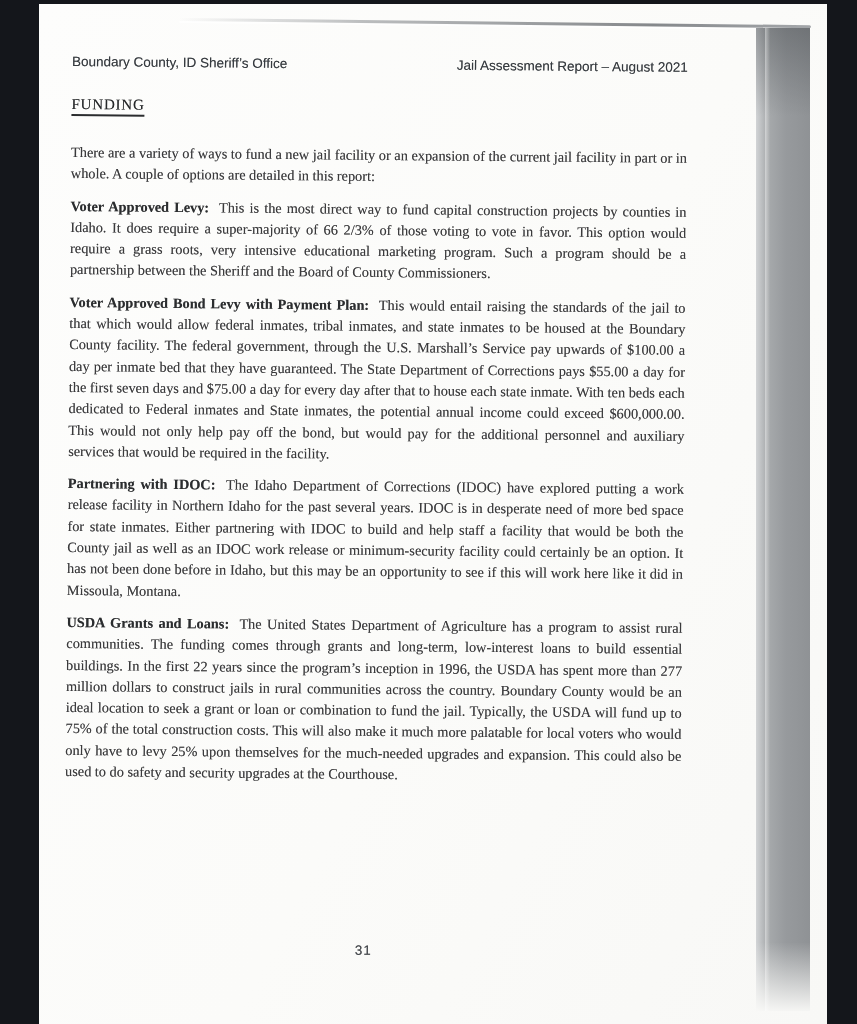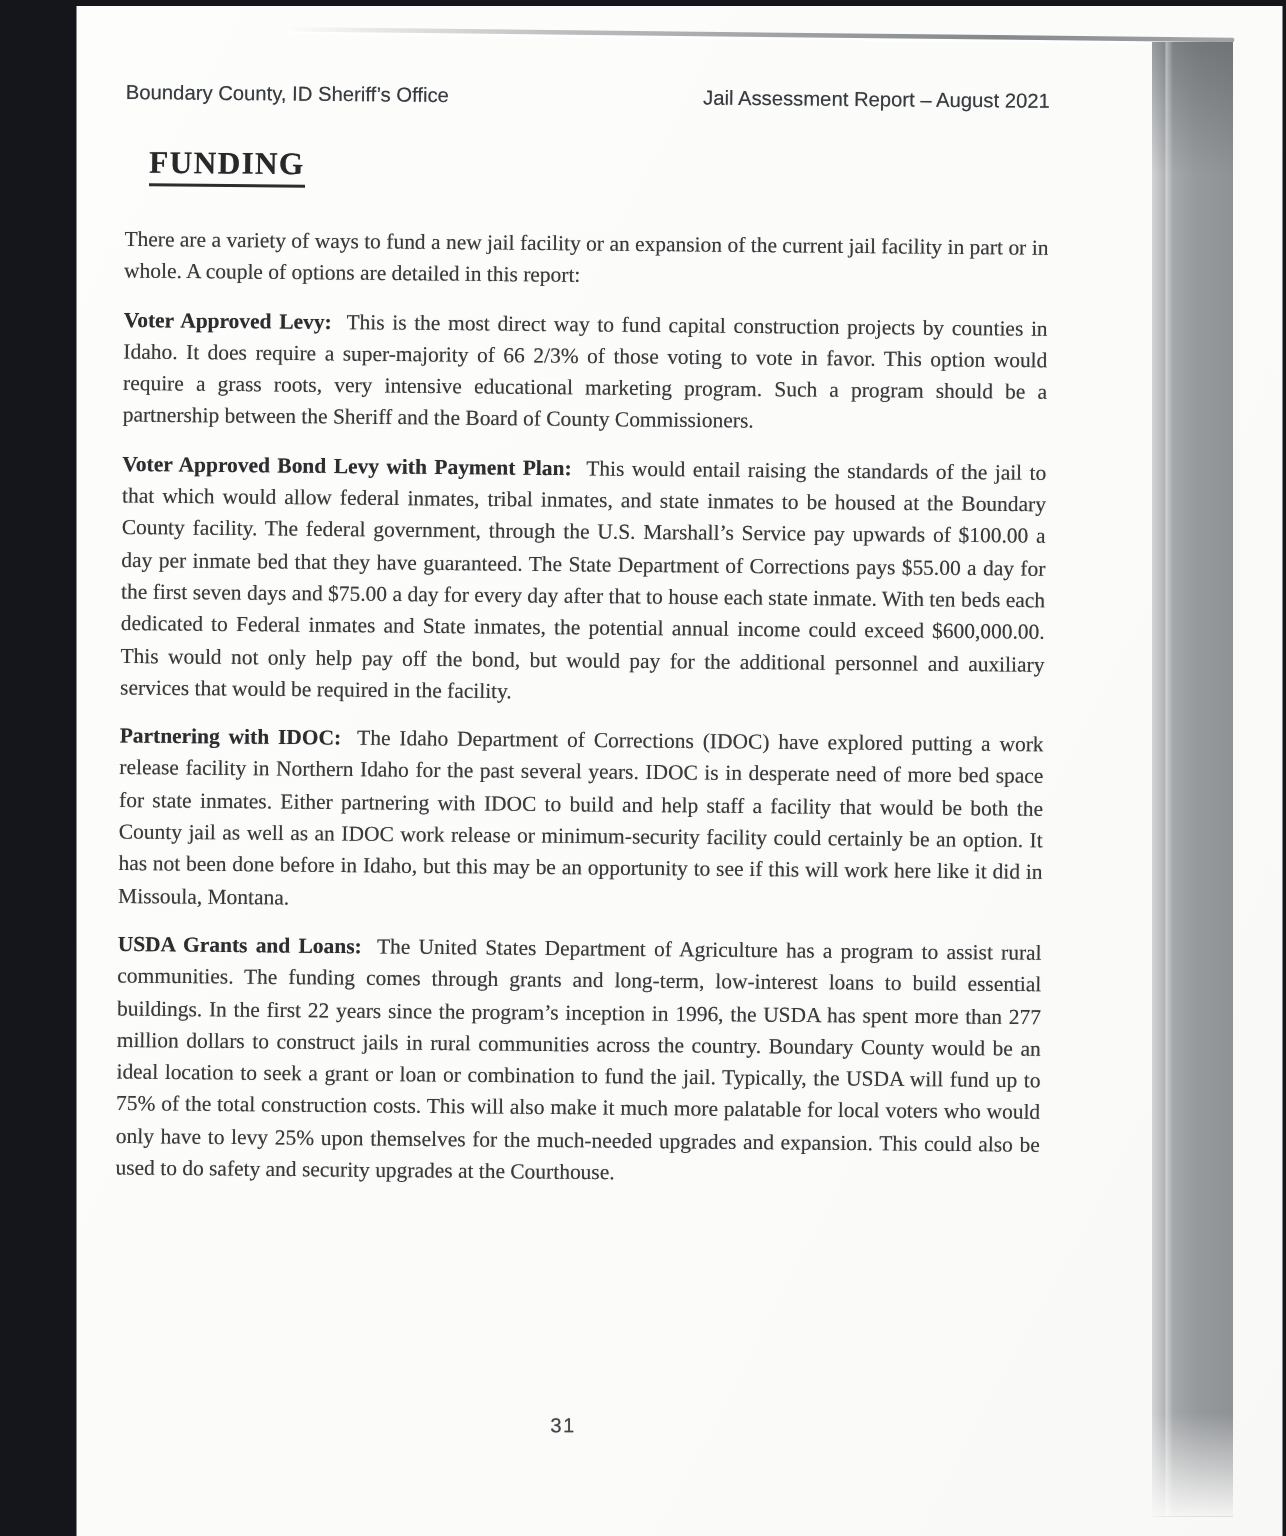--- a/index.html
+++ b/index.html
@@ -6,23 +6,22 @@
   body{
     width:857px;height:1024px;
     background:#14161b;
     font-family:"Liberation Serif","DejaVu Serif",serif;
     overflow:hidden;
   }
   .stage{position:relative;width:857px;height:1024px;background:#14161b;overflow:hidden;}
 
   
   .photo{
-    position:absolute;left:51px;top:4px;width:788px;height:1020px;
+    position:absolute;left:39px;top:4px;width:788px;height:1020px;
     background:linear-gradient(118deg,#fdfdfc 0%,#fbfbf9 55%,#f8f8f6 100%);
-    padding-left:16px;
   }
 
   
   .page-top-edge{
     position:absolute;left:140px;top:14px;width:632px;height:3px;
     transform:rotate(0.65deg);transform-origin:left center;
     background:linear-gradient(to right,
       rgba(160,163,165,0) 0%,
       rgba(150,153,156,0.65) 30%,
       #85888b 75%,
@@ -53,22 +52,22 @@
     transform:rotate(0.55deg);transform-origin:0 0;
     color:#3a3a3c;
     text-shadow:0 0 0.5px rgba(58,58,60,0.55);
   }
   .page-header{
     display:flex;justify-content:space-between;align-items:baseline;
     font-family:"Liberation Sans","DejaVu Sans",sans-serif;
     font-size:13.5px;color:#363b40;
   }
   .page-title{
-    display:inline-block;margin:27px 0 0 16px;
-    font-size:21px;font-weight:700;color:#26282a;letter-spacing:0.8px;
+    display:inline-block;margin:27px 0 0 0;
+    font-size:15px;font-weight:400;color:#26282a;letter-spacing:0.8px;
     border-bottom:2.5px solid #2b2d2f;padding-bottom:1px;
   }
   .content p{
     margin:0 0 11px 0;
     font-size:14.3px;line-height:21.3px;
     text-align:justify;
   }
   .intro{margin-top:26px !important;}
   .sec-label{font-weight:700;color:#2b2d2f;padding-right:5px;}
   .page-number{

